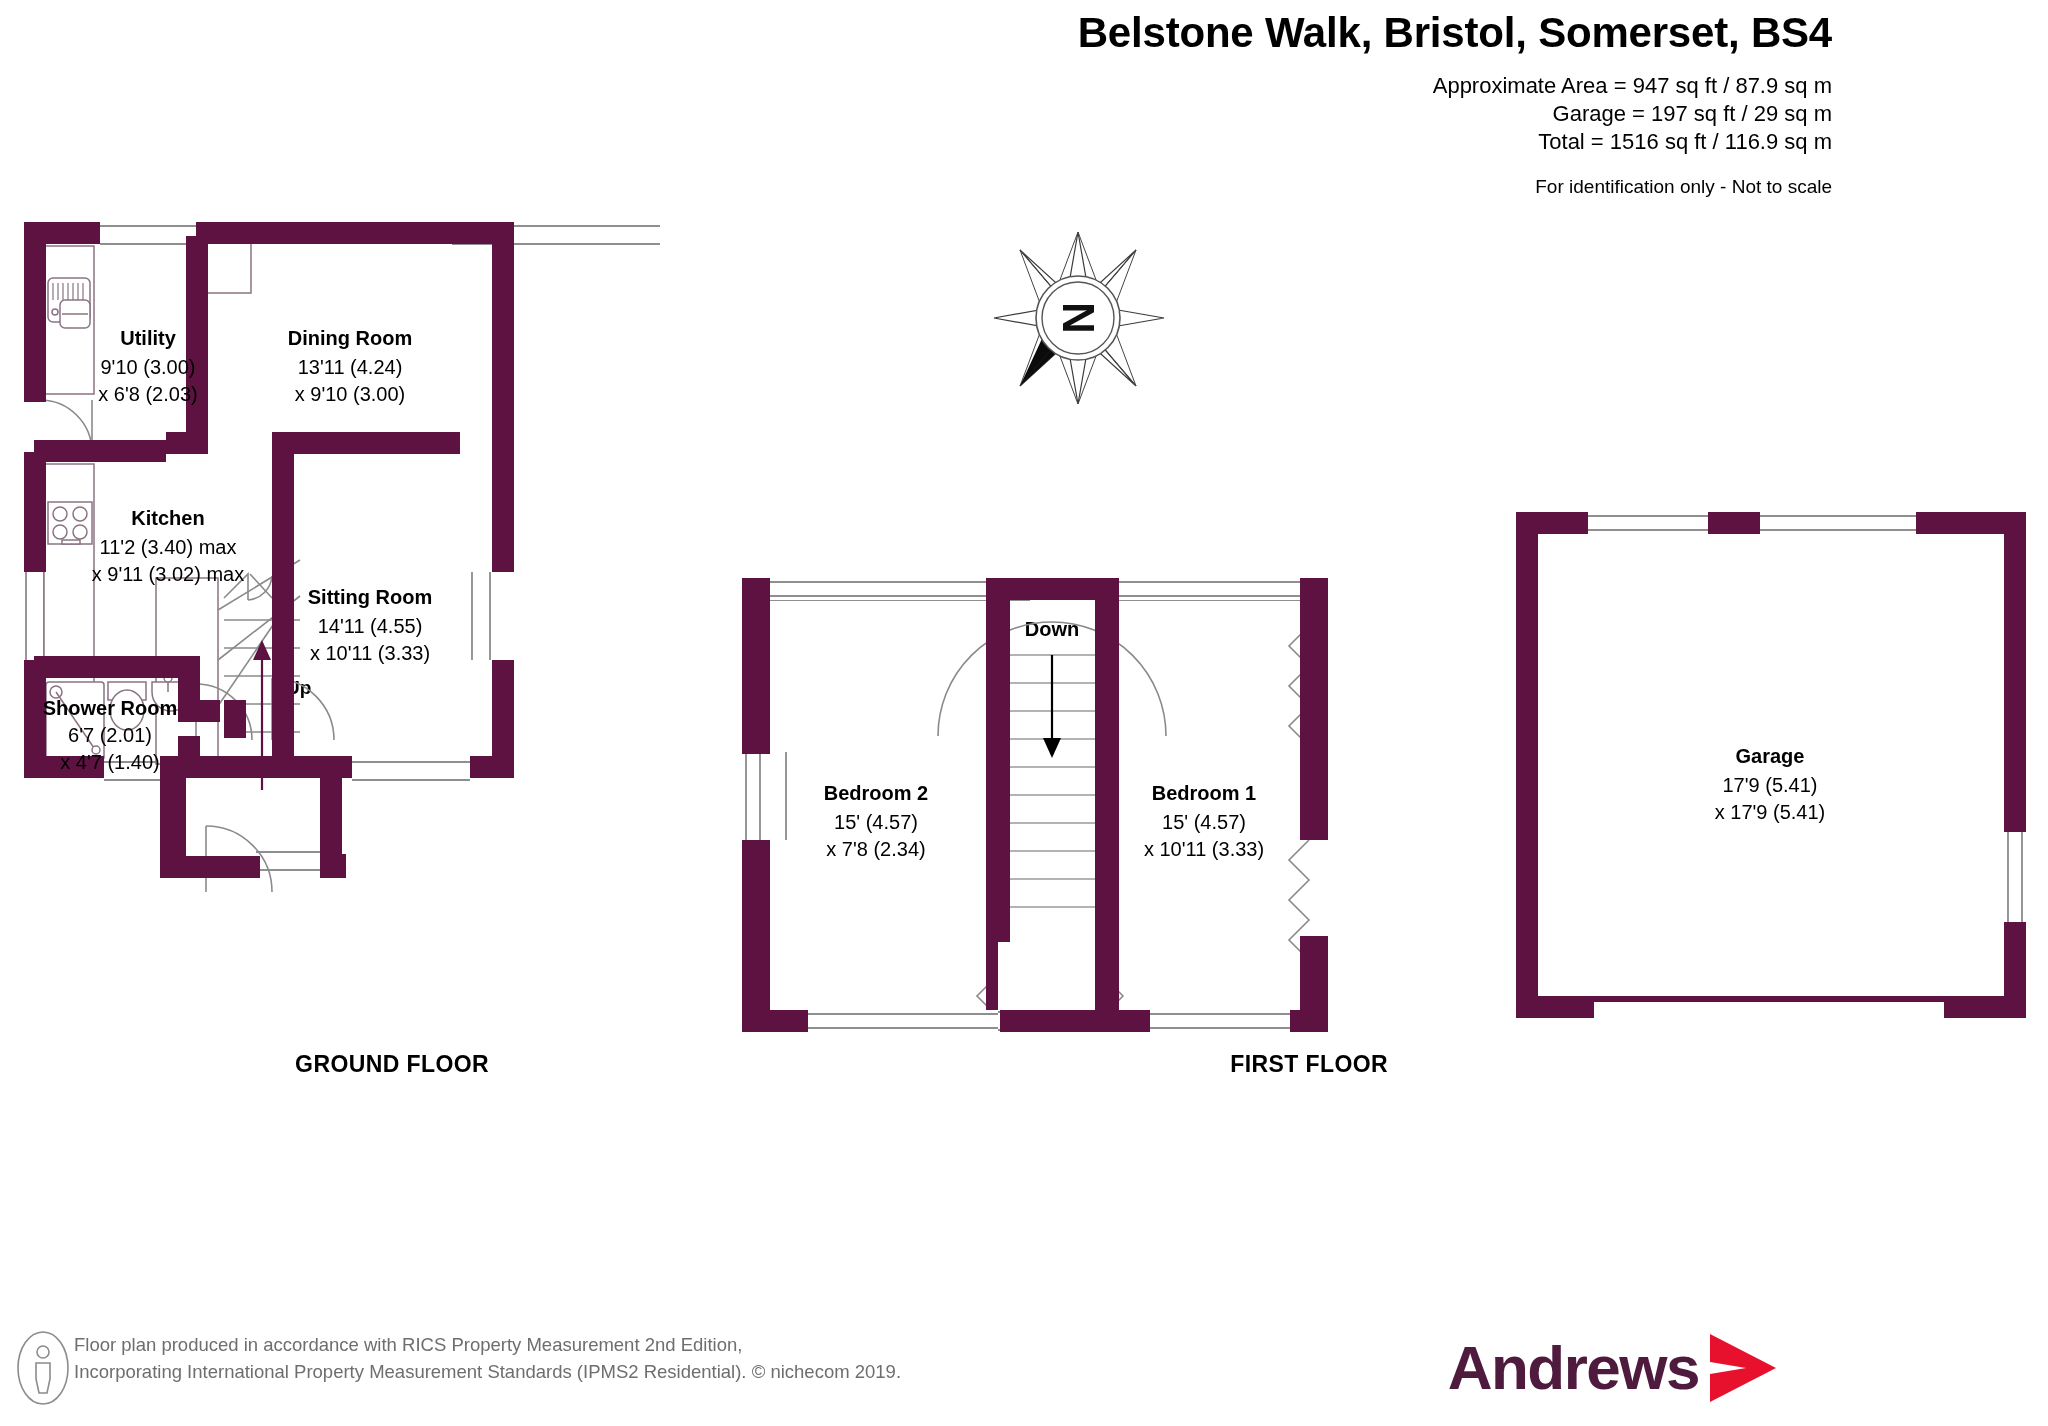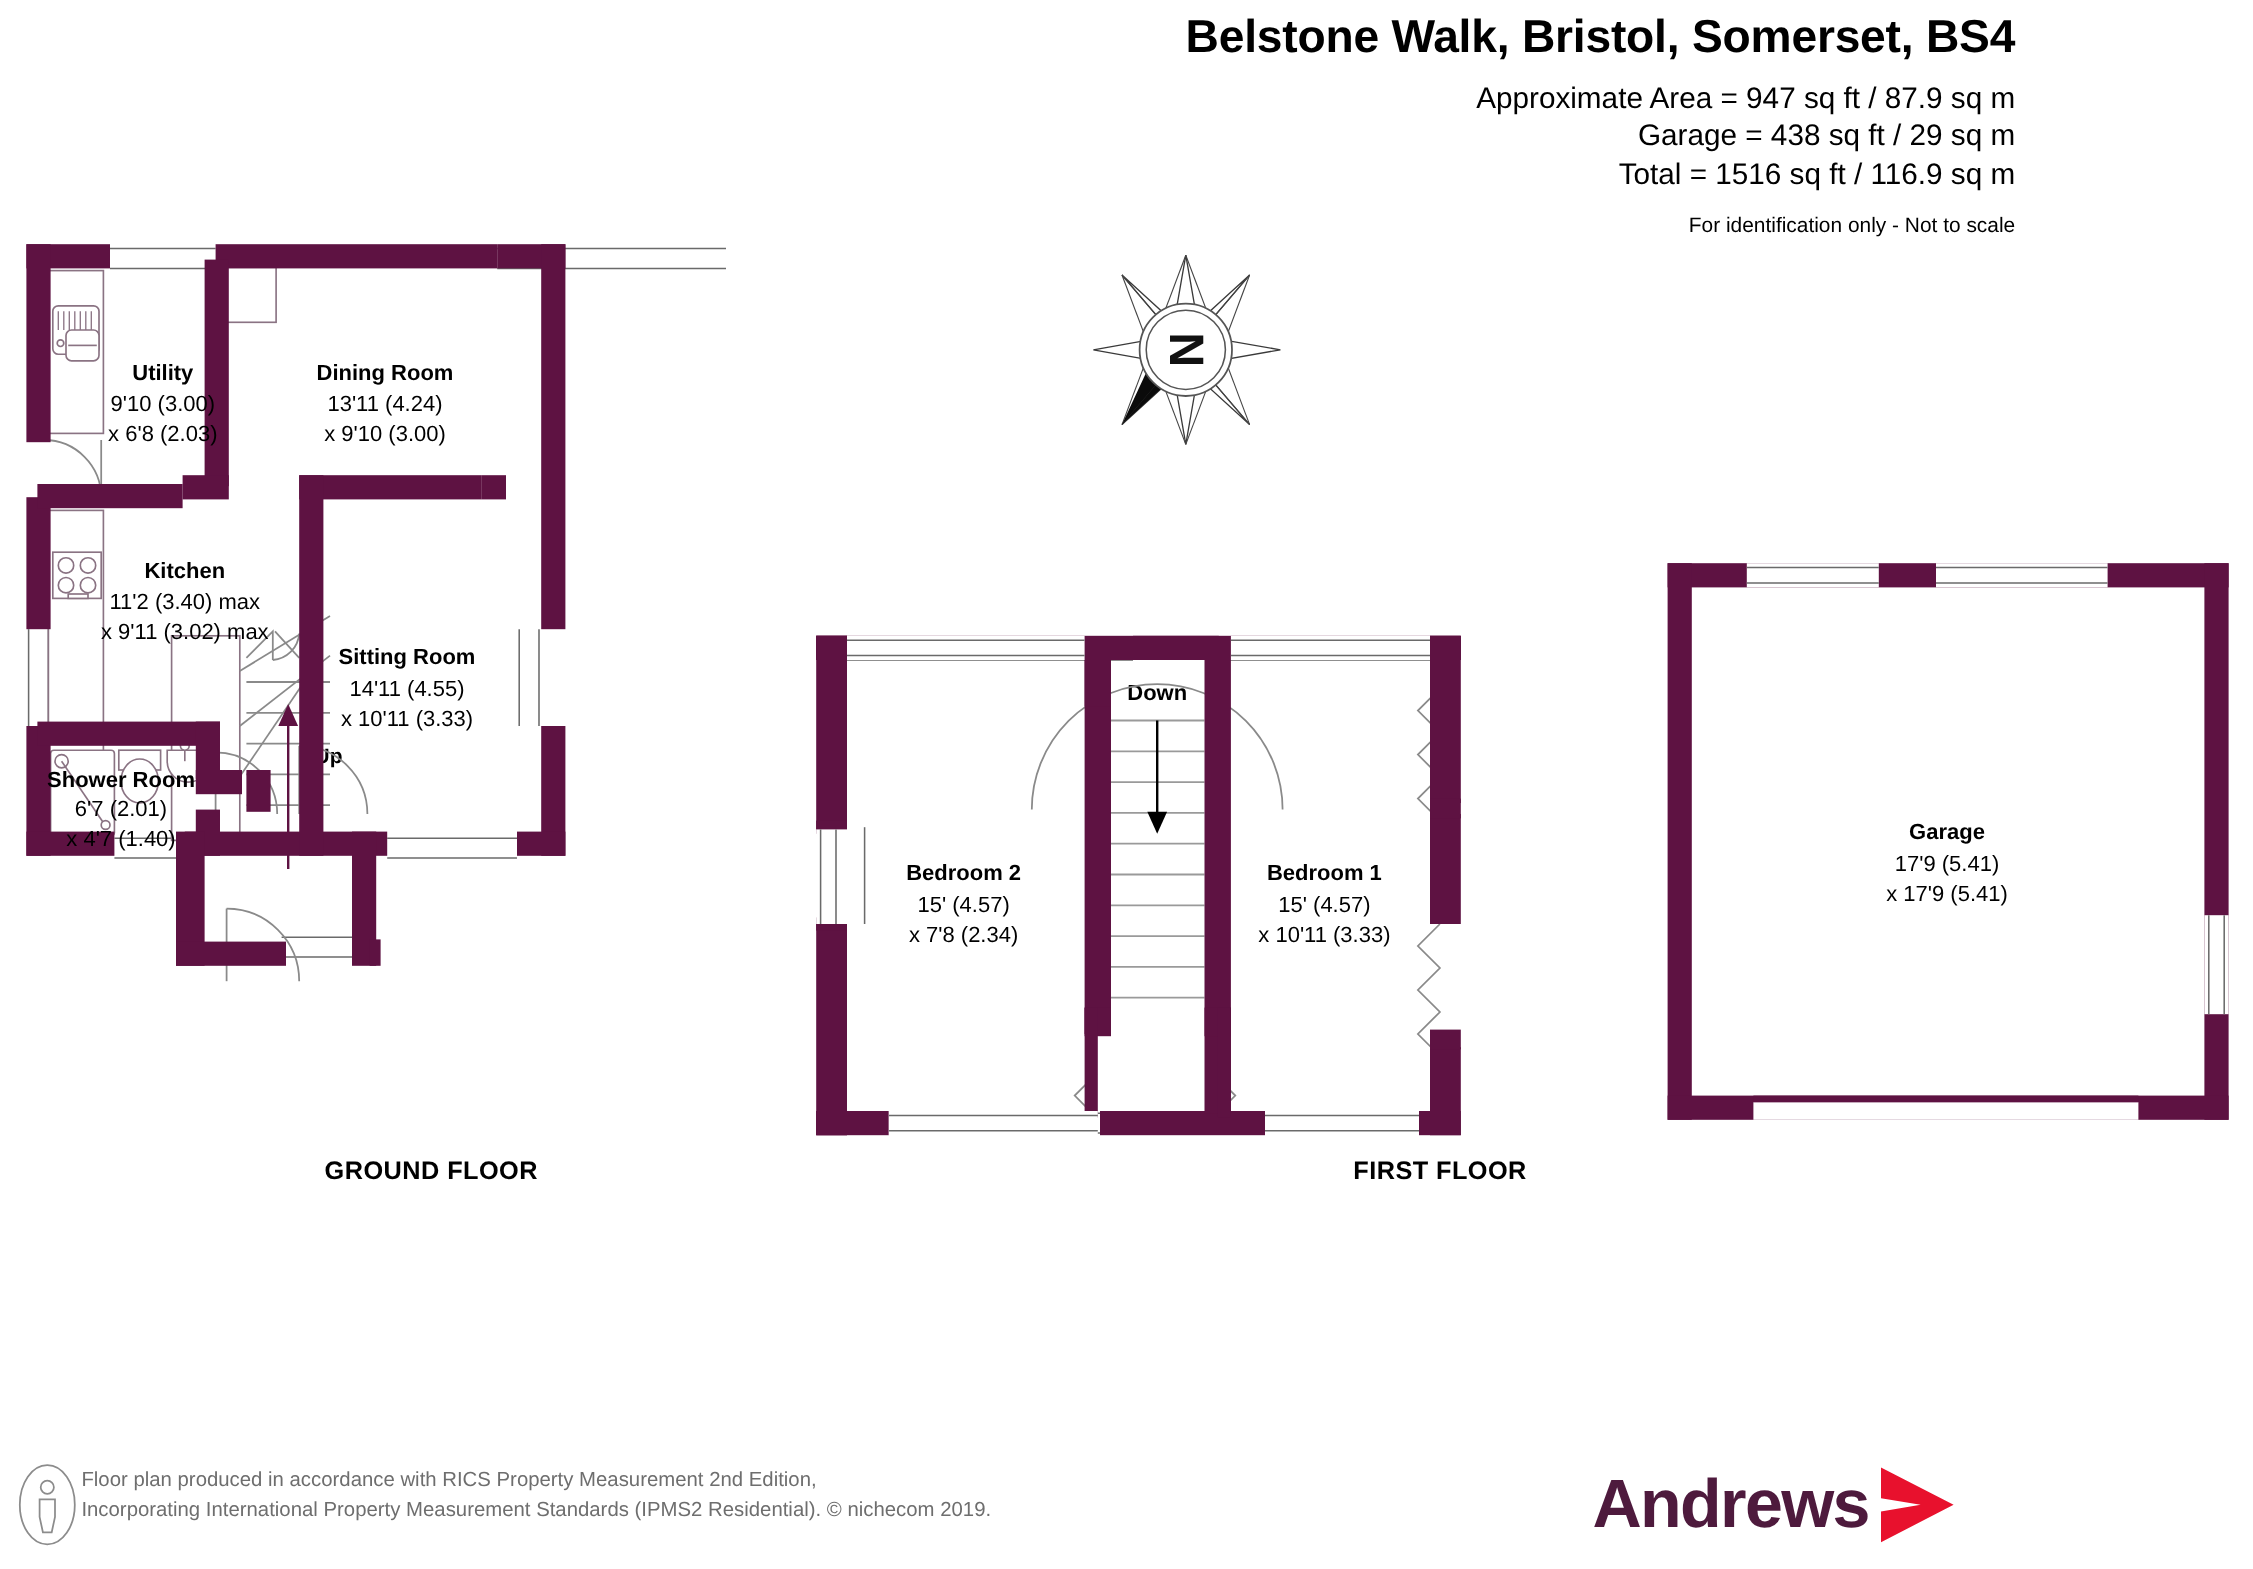--- a/index.html
+++ b/index.html
@@ -28,21 +28,21 @@
     box-sizing: border-box;
   }
   #title {
     font-size: 42px;
     font-weight: bold;
     letter-spacing: -0.2px;
     line-height: 1.18;
     white-space: nowrap;
   }
   .area-line {
-    font-size: 27px;
+    font-size: 22px;
     line-height: 1.28;
     white-space: nowrap;
   }
   #area-block { margin-top: 14px; }
   #disclaimer {
     font-size: 19px;
     margin-top: 20px;
     white-space: nowrap;
   }
 
@@ -95,21 +95,21 @@
     line-height: 1;
   }
 </style>
 </head>
 <body>
 
 <div id="header">
   <div id="title">Belstone Walk, Bristol, Somerset, BS4</div>
   <div id="area-block">
     <div class="area-line">Approximate Area = 947 sq ft / 87.9 sq m</div>
-    <div class="area-line">Garage = 438 sq ft / 29 sq m</div>
+    <div class="area-line">Garage = 197 sq ft / 29 sq m</div>
     <div class="area-line">Total = 1516 sq ft / 116.9 sq m</div>
   </div>
   <div id="disclaimer">For identification only - Not to scale</div>
 </div>
 
 <div id="plan-stage">
 <svg class="plan" width="2048" height="1426" viewBox="0 0 2048 1426" xmlns="http://www.w3.org/2000/svg">
 
   <g>
 

